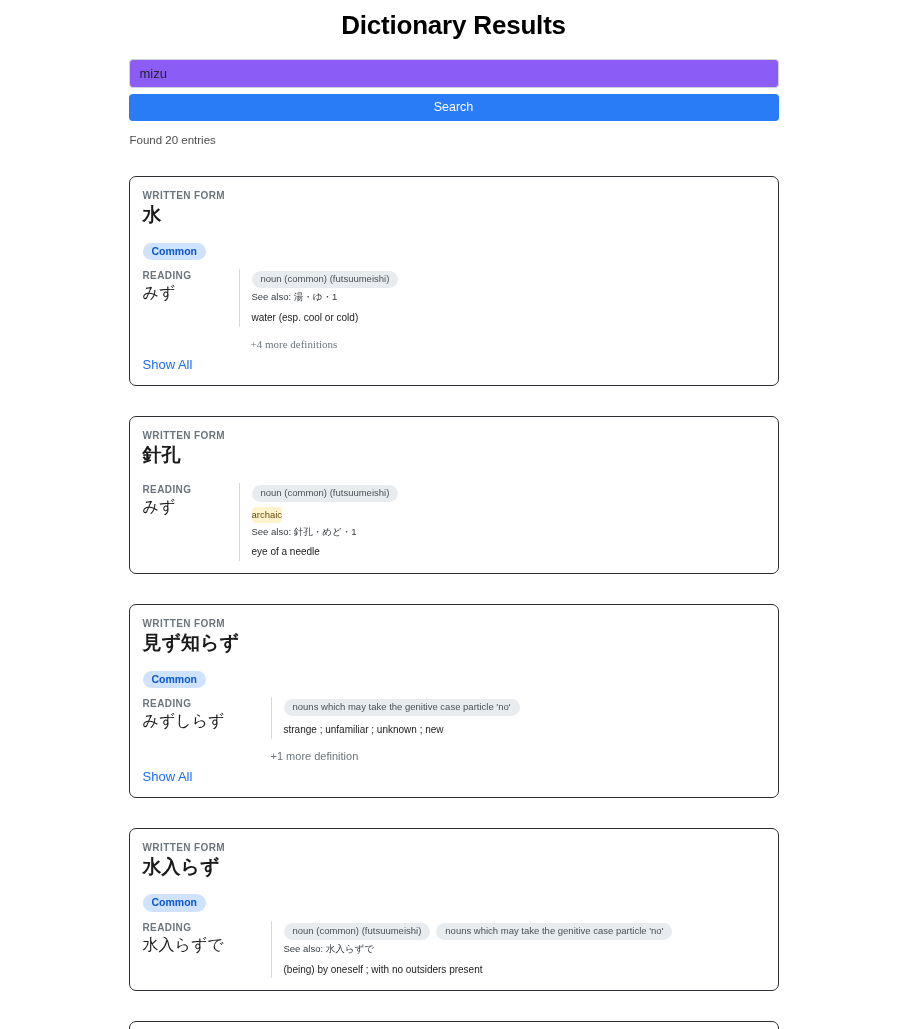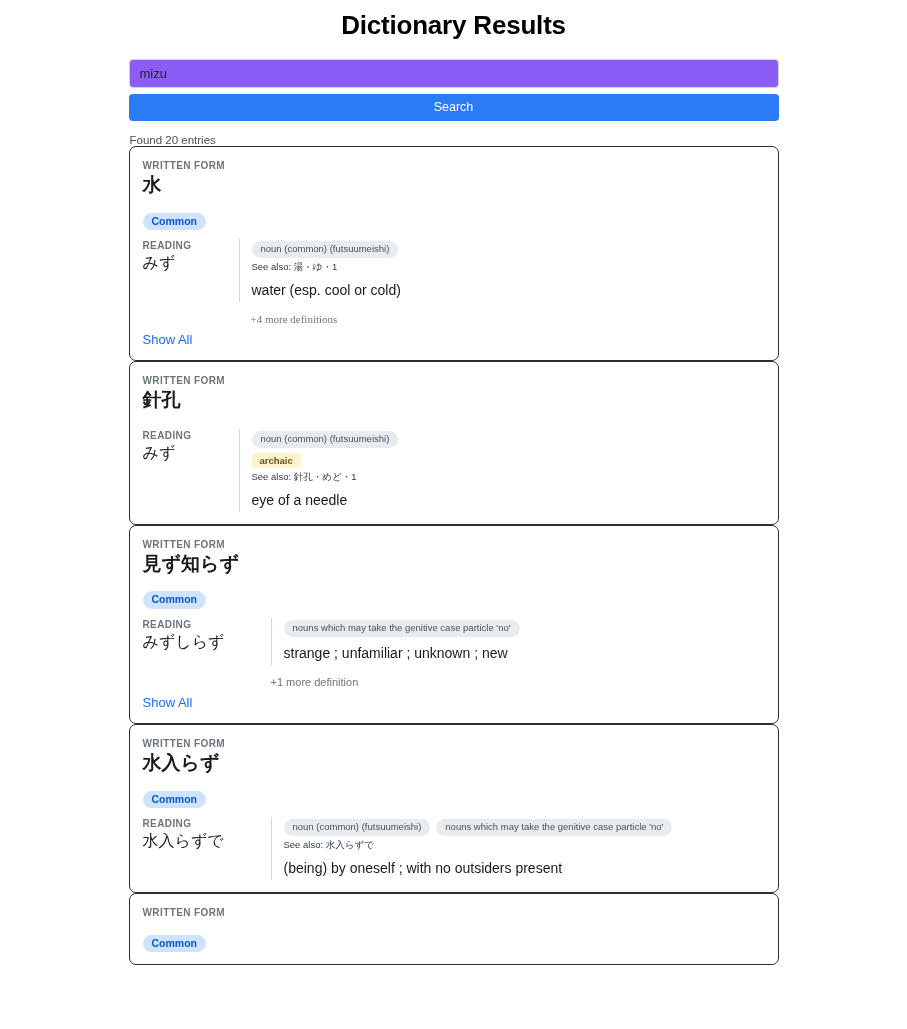--- a/index.html
+++ b/index.html
@@ -64,21 +64,21 @@
   .found-text {
     font-size: 11.5px;
     color: #4d4d4d;
     margin: 13px 0 0 0;
     padding-left: 1px;
   }
   .entry-card {
     border: 1.4px solid #2b2f33;
     border-radius: 7px;
     background: #ffffff;
-    margin-top: 0;
+    margin-top: 30px;
     padding: 12px 13px 12px 13px;
   }
   .col-label {
     font-size: 10px;
     font-weight: bold;
     letter-spacing: 0.4px;
     color: #6c757d;
     text-transform: uppercase;
     line-height: 1.3;
   }
@@ -142,33 +142,32 @@
     padding: 3px 9px;
     line-height: 1.15;
     white-space: nowrap;
   }
   .misc-tag {
     display: inline-block;
     background: #fff3cd;
     color: #665114;
     font-size: 9.5px;
     border-radius: 4px;
-    padding: 2px 8px;
+    padding: 2px 0;
     line-height: 1.2;
     margin-top: 5px;
-    font-weight: bold;
   }
   .see-also {
     font-size: 9.5px;
     color: #343a40;
     margin-top: 3px;
     line-height: 1.35;
   }
   .gloss {
-    font-size: 14px;
+    font-size: 10px;
     color: #1a1a1a;
     margin-top: 7px;
     line-height: 1.35;
   }
   .more-defs {
     font-size: 11px;
     color: #6c757d;
     margin-top: 11px;
     padding-left: 128px;
   }

